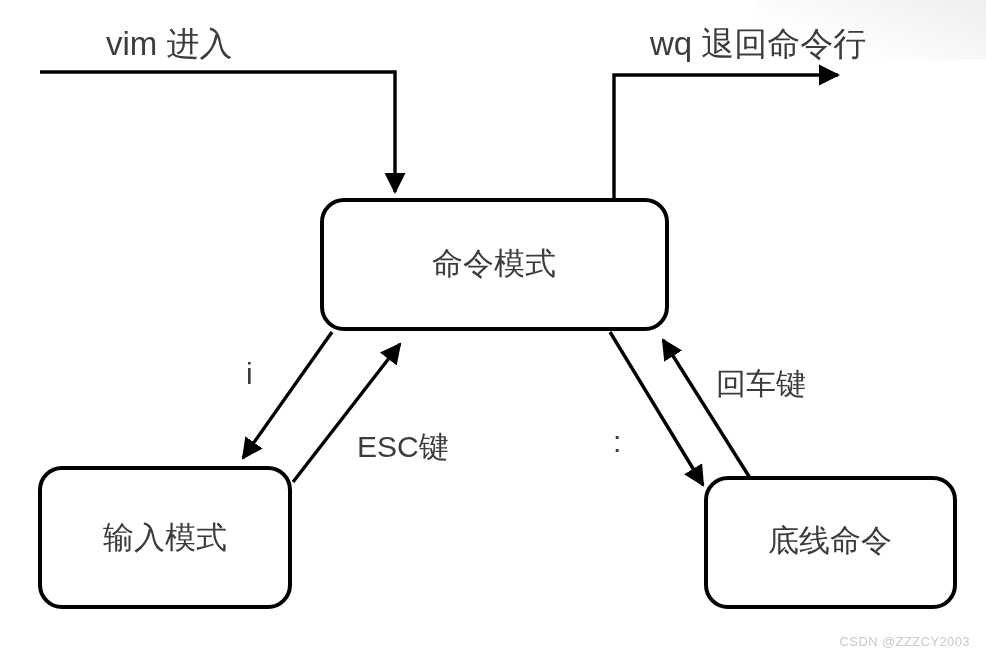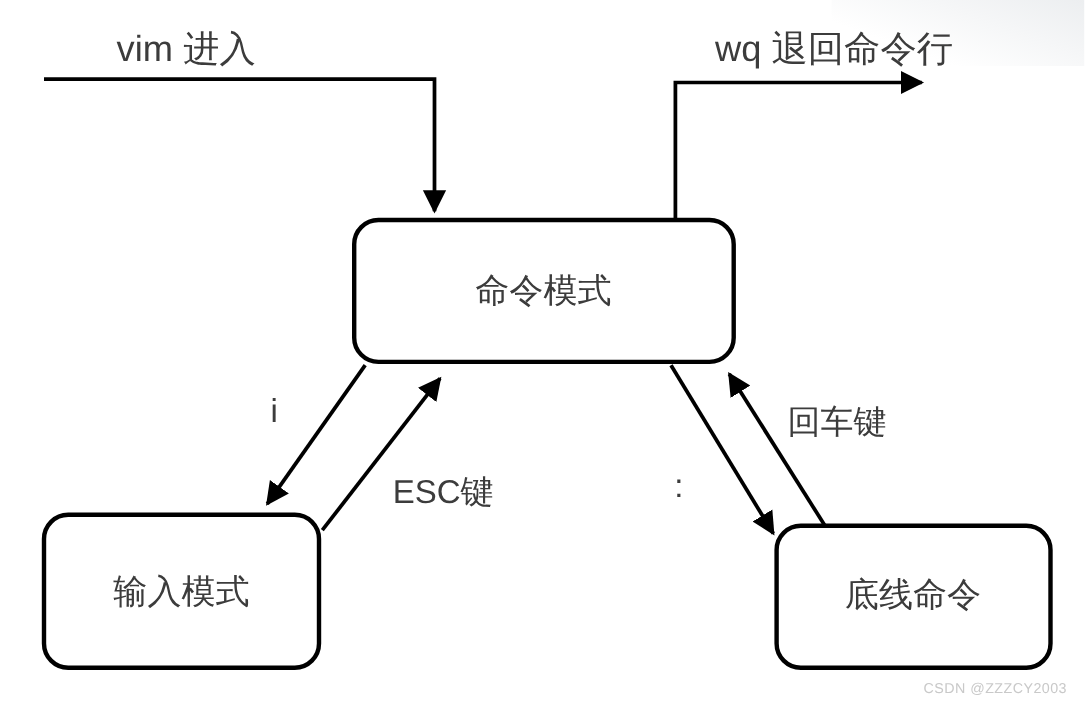--- a/index.html
+++ b/index.html
@@ -60,21 +60,21 @@
     fill: #3c3c3c;
   }
   .top-label {
     font-family: "Liberation Sans", "DejaVu Sans", sans-serif;
     font-size: 33px;
     fill: #3c3c3c;
   }
   .watermark {
     position: absolute;
     right: 16px;
-    bottom: 26px;
+    bottom: 10px;
     font-family: "Liberation Sans", "DejaVu Sans", sans-serif;
     font-size: 13px;
     color: #c9c9c9;
     letter-spacing: 0.4px;
     white-space: nowrap;
   }
 </style>
 </head>
 <body>
 

